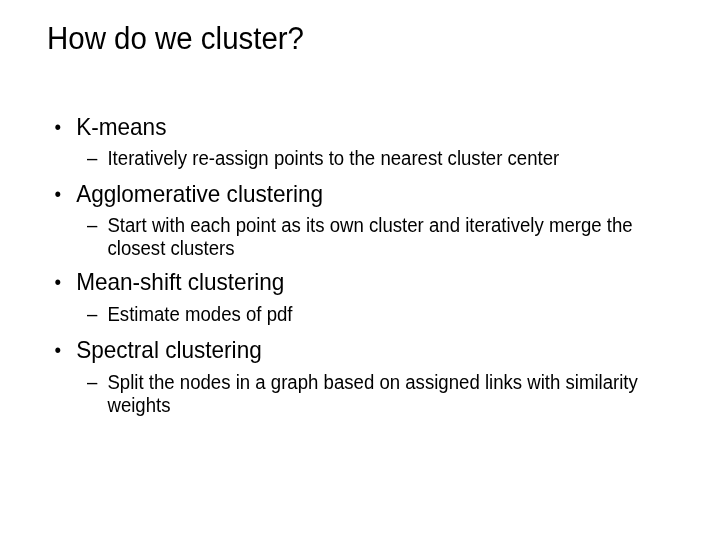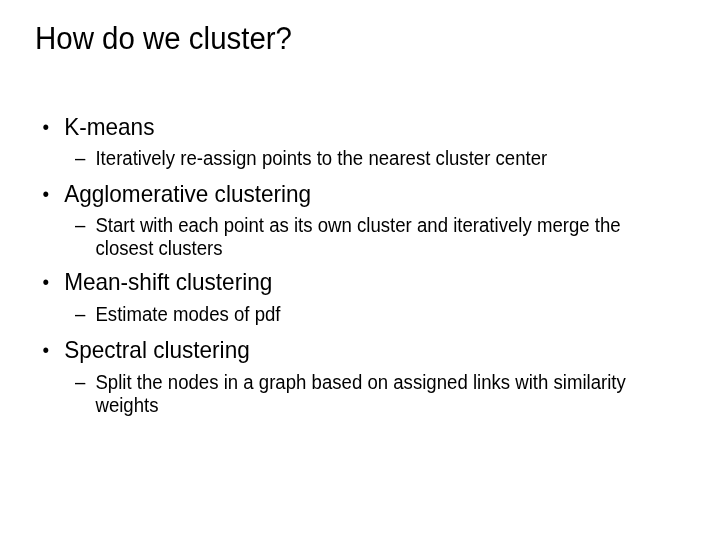--- a/index.html
+++ b/index.html
@@ -12,20 +12,21 @@
     background: #ffffff;
     font-family: "Liberation Sans", sans-serif;
     color: #000000;
     overflow: hidden;
   }
   .slide {
     position: relative;
     width: 620px;
     height: 540px;
     background: #ffffff;
+    margin-left: 12px;
   }
 
   
   .slide-title {
     position: absolute;
     left: 35px;
     top: 20px;
     width: 650px;
     font-size: 31px;
     line-height: 38px;

